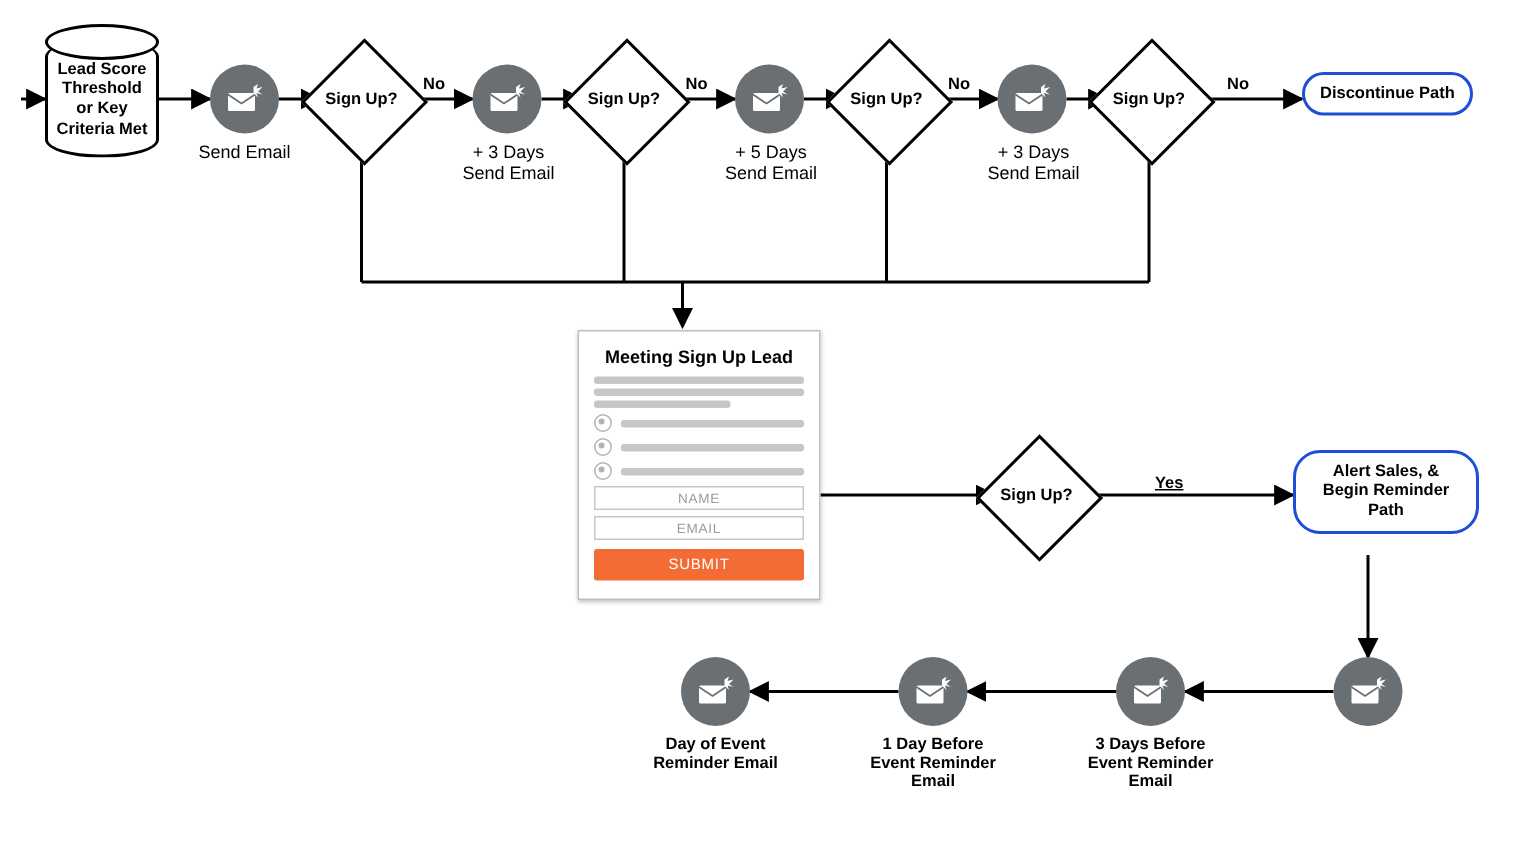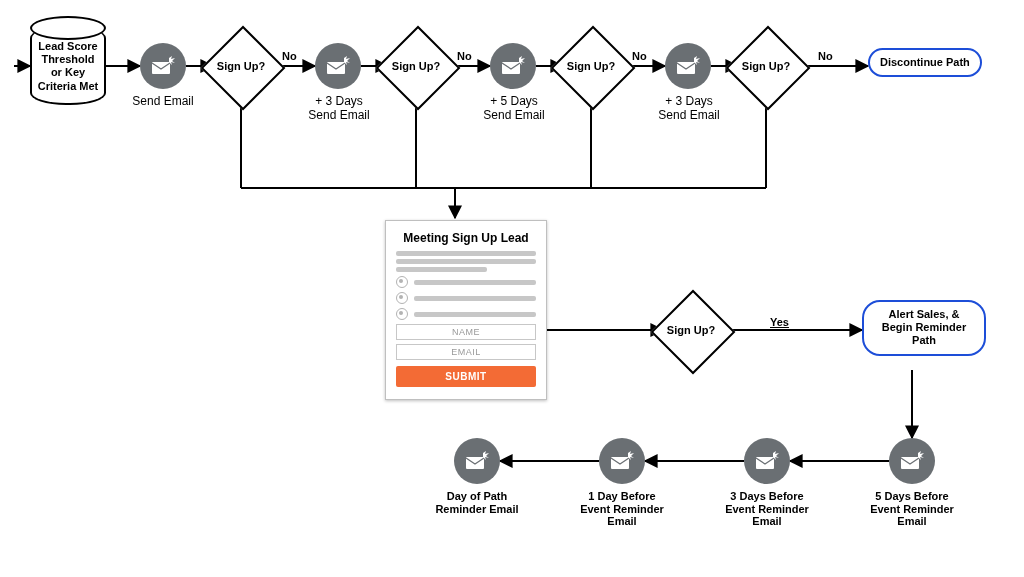--- a/index.html
+++ b/index.html
@@ -23,21 +23,21 @@
   .term .t{font-size:11px;font-weight:600;text-align:center;line-height:1.2;}
   
   .formcard{width:140px;background:#fff;border:1px solid #bfbfbf;box-shadow:0 1px 3px rgba(0,0,0,.25);padding:10px 10px 12px 10px;}
   .formcard h4{margin:0 0 6px 0;font-size:12px;font-weight:700;text-align:center;line-height:1.2;}
   .formcard .bar{height:5px;background:#c7c7c7;margin:3px 0 3px 0;border-radius:2px;}
   .formcard .row{display:flex;align-items:center;gap:6px;margin:4px 0;}
   .formcard .chk{width:10px;height:10px;border:1px solid #b3b3b3;border-radius:50%;flex:0 0 10px;position:relative;}
   .formcard .chk::after{content:"";position:absolute;left:2px;top:2px;width:4px;height:4px;background:#b3b3b3;border-radius:50%;}
   .formcard .row .ln{flex:1;height:5px;background:#c7c7c7;border-radius:2px;}
   .formcard .field{margin:4px 0 0 0;border:1px solid #c7c7c7;font-size:9px;color:#9a9a9a;text-align:center;padding:2px 0;letter-spacing:.5px;}
-  .formcard .btn{margin-top:6px;background:#f36b35;color:#fff;font-size:10px;font-weight:700;text-align:center;padding:5px 0;border-radius:2px;letter-spacing:.5px;}
+  .formcard .btn{margin-top:6px;background:#f36b35;color:#fff;font-size:10px;font-weight:400;text-align:center;padding:5px 0;border-radius:2px;letter-spacing:.5px;}
   
   svg.arrows{position:absolute;left:0;top:0;pointer-events:none;}
 </style>
 </head>
 <body>
 
 <div id="stage">
 
   <svg class="arrows" width="1024" height="577" viewBox="0 0 1024 577">
     <defs>
@@ -190,21 +190,20 @@
 
   <div class="abs mail" style="left:889px;top:438px;">
     <svg width="26" height="20" viewBox="0 0 26 20">
         <g fill="#fff">
           <rect x="2" y="6" width="18" height="12" rx="1"></rect>
           <path d="M2 7 L11 13 L20 7" stroke="#6a6f73" stroke-width="1.2" fill="none"></path>
           <path d="M19 2 L22 0 L21 3 L25 2 L22 5 L25 7 L21 6 L22 9 L19 6 Z"></path>
         </g>
       </svg>
   </div>
-  <div class="abs lbl small" style="left:864px;top:490px;width:96px;">5 Days Before Event Reminder Email</div>
 
   <div class="abs mail" style="left:744px;top:438px;">
     <svg width="26" height="20" viewBox="0 0 26 20">
         <g fill="#fff">
           <rect x="2" y="6" width="18" height="12" rx="1"></rect>
           <path d="M2 7 L11 13 L20 7" stroke="#6a6f73" stroke-width="1.2" fill="none"></path>
           <path d="M19 2 L22 0 L21 3 L25 2 L22 5 L25 7 L21 6 L22 9 L19 6 Z"></path>
         </g>
       </svg>
   </div>
@@ -223,15 +222,15 @@
 
   <div class="abs mail" style="left:454px;top:438px;">
     <svg width="26" height="20" viewBox="0 0 26 20">
         <g fill="#fff">
           <rect x="2" y="6" width="18" height="12" rx="1"></rect>
           <path d="M2 7 L11 13 L20 7" stroke="#6a6f73" stroke-width="1.2" fill="none"></path>
           <path d="M19 2 L22 0 L21 3 L25 2 L22 5 L25 7 L21 6 L22 9 L19 6 Z"></path>
         </g>
       </svg>
   </div>
-  <div class="abs lbl small" style="left:429px;top:490px;width:96px;">Day of Path Reminder Email</div>
+  <div class="abs lbl small" style="left:429px;top:490px;width:96px;">Day of Event Reminder Email</div>
 
 </div>
 
 </body></html>

